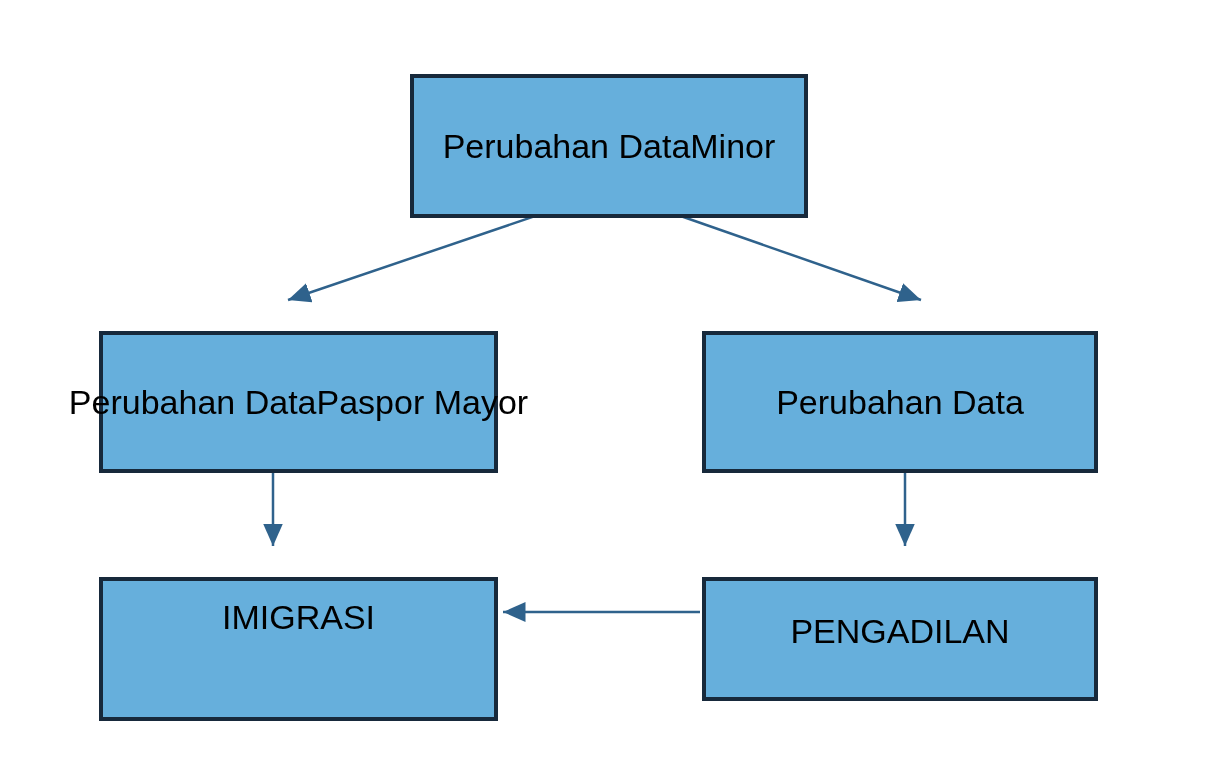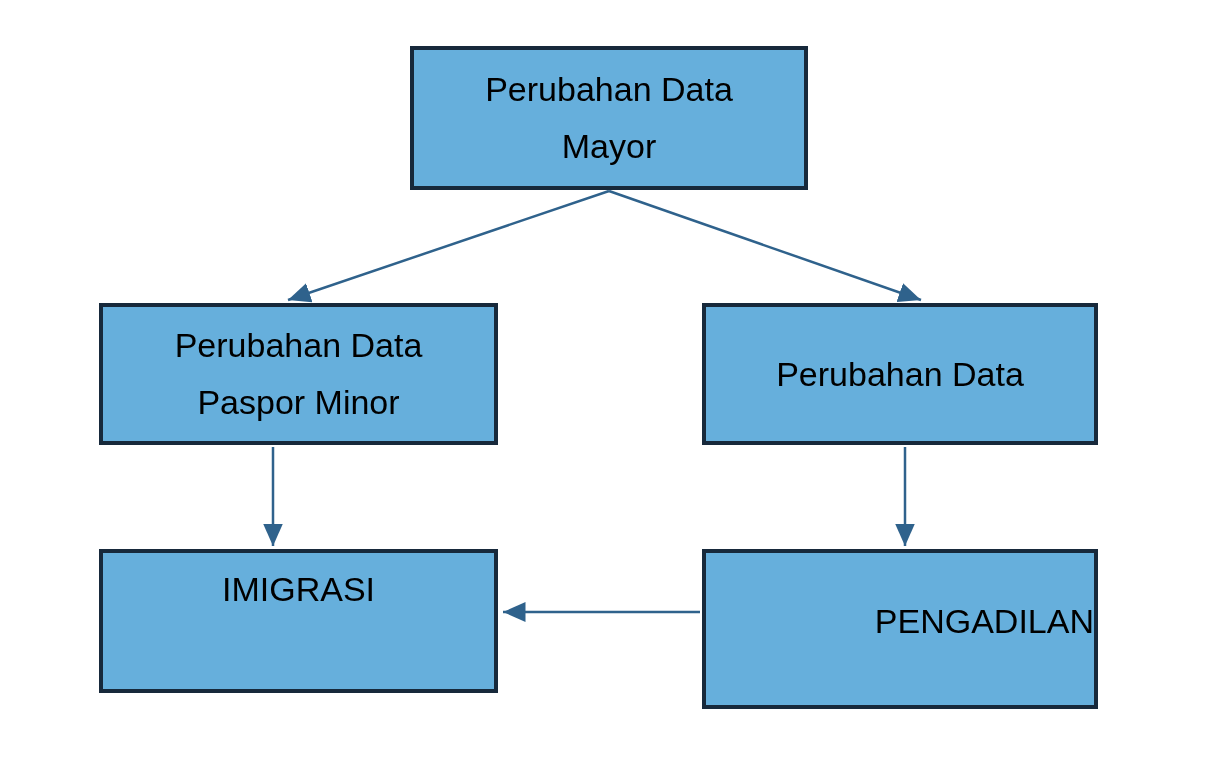--- a/index.html
+++ b/index.html
@@ -33,34 +33,35 @@
     fill: none;
   }
   #ah path { fill: var(--arrow-color); }
   .node {
     position: absolute;
     box-sizing: border-box;
     background: var(--node-fill);
     border: 4px solid var(--node-border);
     color: var(--text-color);
     display: flex;
-    flex-direction: column;
+    flex-direction: row;
     align-items: center;
     justify-content: center;
     text-align: center;
     font-size: 34px;
     line-height: 57px;
     white-space: nowrap;
+    margin-top: 28px;
   }
   .node .line { display: block; }
   #node-root       { left: 410px; top: 46px;  width: 398px; height: 144px; }
   #node-minor      { left: 99px;  top: 303px; width: 399px; height: 142px; }
   #node-mayor      { left: 702px; top: 303px; width: 396px; height: 142px; }
   #node-imigrasi   { left: 99px;  top: 549px; width: 399px; height: 144px; padding-bottom: 64px; }
-  #node-pengadilan { left: 702px; top: 549px; width: 396px; height: 160px; padding-bottom: 16px; align-items: flex-end; }
+  #node-pengadilan { left: 702px; top: 549px; width: 396px; height: 124px; padding-bottom: 16px; }
 </style>
 </head>
 <body>
 
 <div class="canvas">
 
   <svg class="edges" width="1208" height="758" viewBox="0 0 1208 758" xmlns="http://www.w3.org/2000/svg">
     <defs>
       <marker id="ah" markerWidth="9" markerHeight="8" refX="9" refY="4" orient="auto" markerUnits="strokeWidth">
         <path d="M0,0 L9,4 L0,8 Z"></path>
@@ -68,26 +69,26 @@
     </defs>
     <line class="edge" x1="609" y1="191" x2="288" y2="300" marker-end="url(#ah)"></line>
     <line class="edge" x1="609" y1="191" x2="921" y2="300" marker-end="url(#ah)"></line>
     <line class="edge" x1="273" y1="447" x2="273" y2="546" marker-end="url(#ah)"></line>
     <line class="edge" x1="905" y1="447" x2="905" y2="546" marker-end="url(#ah)"></line>
     <line class="edge" x1="700" y1="612" x2="503" y2="612" marker-end="url(#ah)"></line>
   </svg>
 
   <div class="node" id="node-root">
     <span class="line">Perubahan Data</span>
-    <span class="line">Mayor</span>
+    <span class="line">Minor</span>
   </div>
 
   <div class="node" id="node-minor">
     <span class="line">Perubahan Data</span>
-    <span class="line">Paspor Minor</span>
+    <span class="line">Paspor Mayor</span>
   </div>
 
   <div class="node" id="node-mayor">
     <span class="line">Perubahan Data</span>
   </div>
 
   <div class="node" id="node-imigrasi">
     <span class="line">IMIGRASI</span>
   </div>
 

